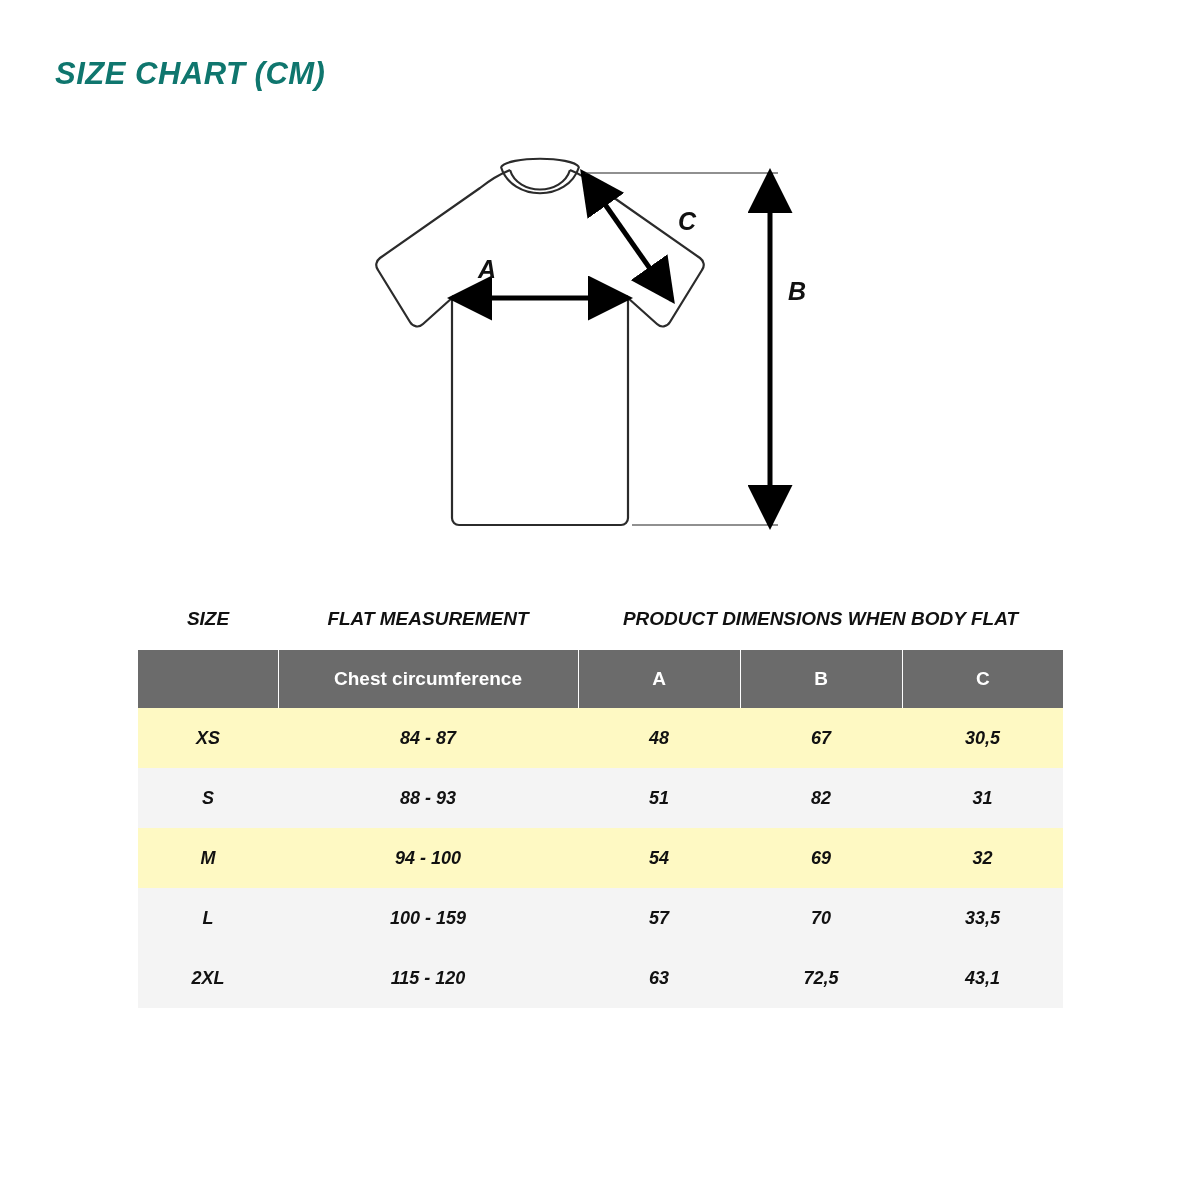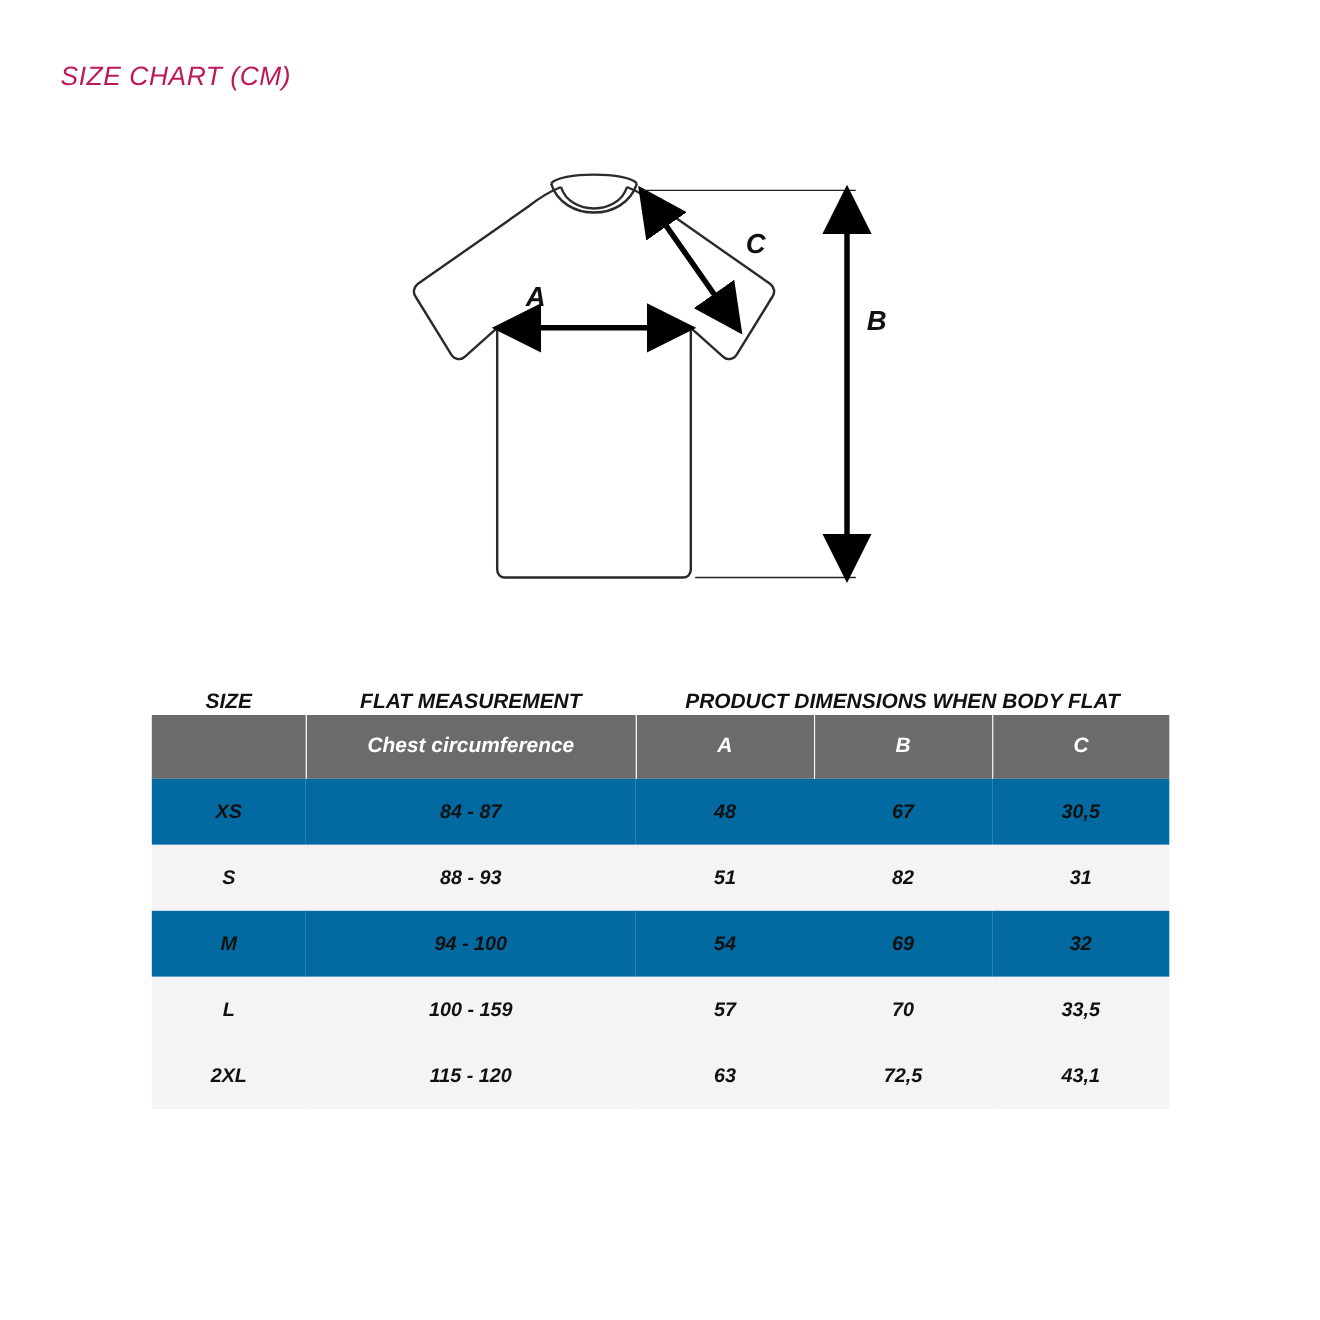--- a/index.html
+++ b/index.html
@@ -12,43 +12,43 @@
     height: 1200px;
     font-family: "Liberation Sans", sans-serif;
     color: #1a1a1a;
     position: relative;
     overflow: hidden;
   }
   .page-title {
     position: absolute;
     left: 55px;
     top: 56px;
-    font-size: 24px;
-    font-weight: normal;
+    font-size: 31px;
+    font-weight: bold;
     font-style: italic;
     letter-spacing: 0.5px;
-    color: #be185d;
+    color: #0f766e;
   }
   .diagram {
     position: absolute;
     left: 340px;
     top: 140px;
     width: 520px;
     height: 420px;
   }
   .table-wrap {
     position: absolute;
     left: 138px;
     top: 608px;
     width: 925px;
   }
   .group-head {
     display: flex;
     height: 42px;
-    align-items: flex-end;
+    align-items: flex-start;
   }
   .group-head .gh {
     font-size: 19px;
     font-weight: bold;
     font-style: italic;
     text-align: center;
     color: #111111;
   }
   .gh-size { width: 140px; }
   .gh-body { width: 300px; }
@@ -57,38 +57,37 @@
   table.size-table {
     border-collapse: collapse;
     width: 925px;
     table-layout: fixed;
   }
   table.size-table th {
     background: #6b6b6b;
     color: #ffffff;
     font-size: 19px;
     font-weight: bold;
-    font-style: italic;
     height: 56px;
     border-right: 1px solid #ffffff;
     text-align: center;
     vertical-align: middle;
   }
   table.size-table th:last-child { border-right: none; }
   table.size-table th.blank { background: #6b6b6b; }
   table.size-table td {
     font-size: 18px;
     font-weight: bold;
     font-style: italic;
     height: 58px;
     text-align: center;
     vertical-align: middle;
     color: #111111;
   }
-  table.size-table tr.odd td { background: #0369a1; }
+  table.size-table tr.odd td { background: #fef9c3; }
   table.size-table tr.even td { background: #f4f4f4; }
   .col-size { width: 140px; }
   .col-body { width: 300px; }
   .col-a { width: 162px; }
   .col-b { width: 162px; }
   .col-c { width: 161px; }
   .lbl {
     font-size: 25px;
     font-weight: bold;
     font-style: italic;

